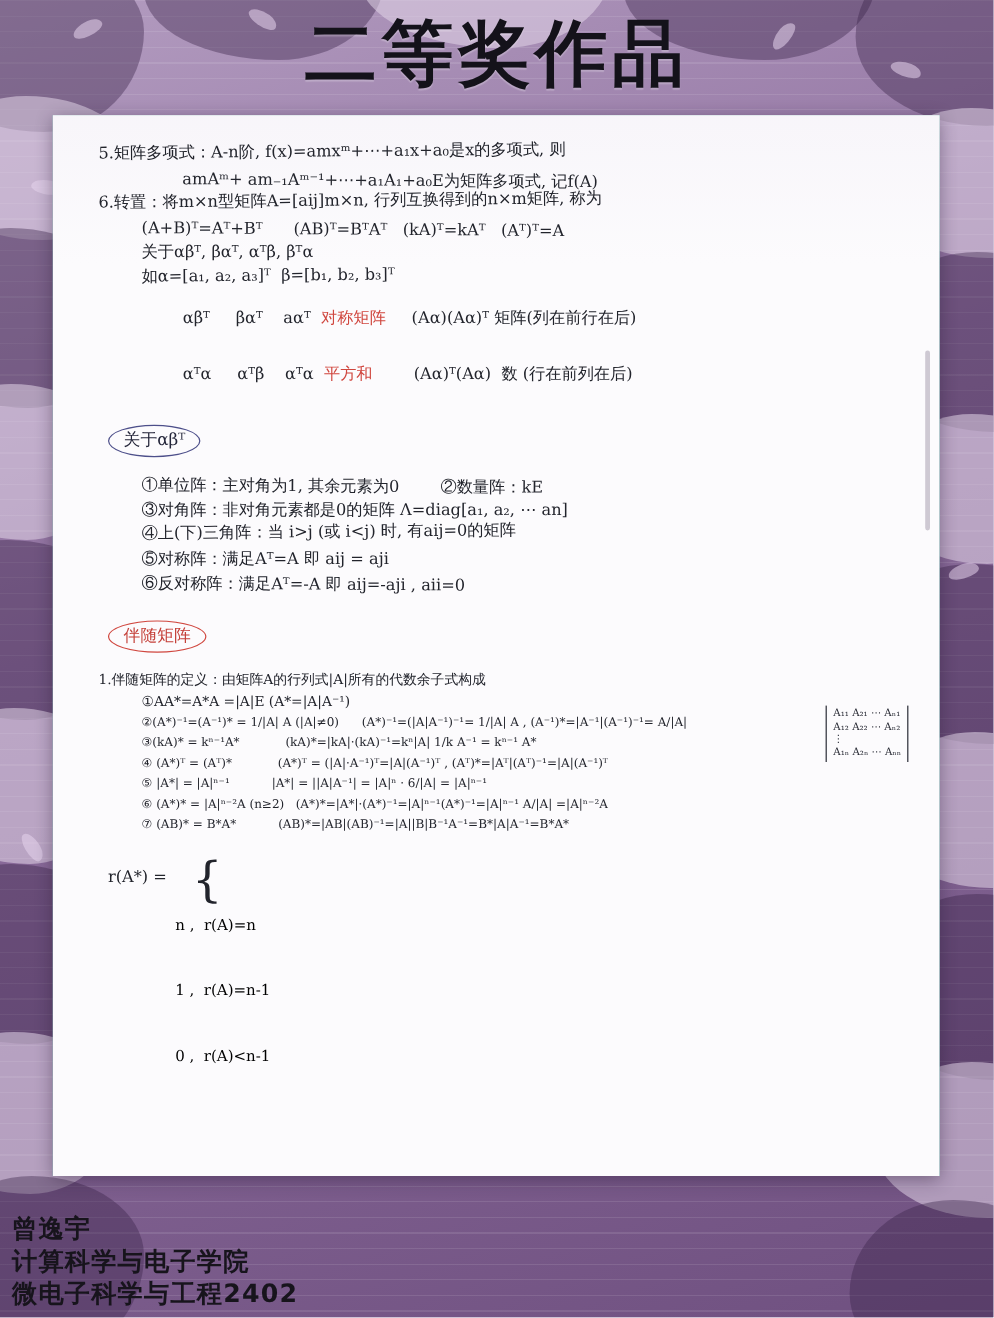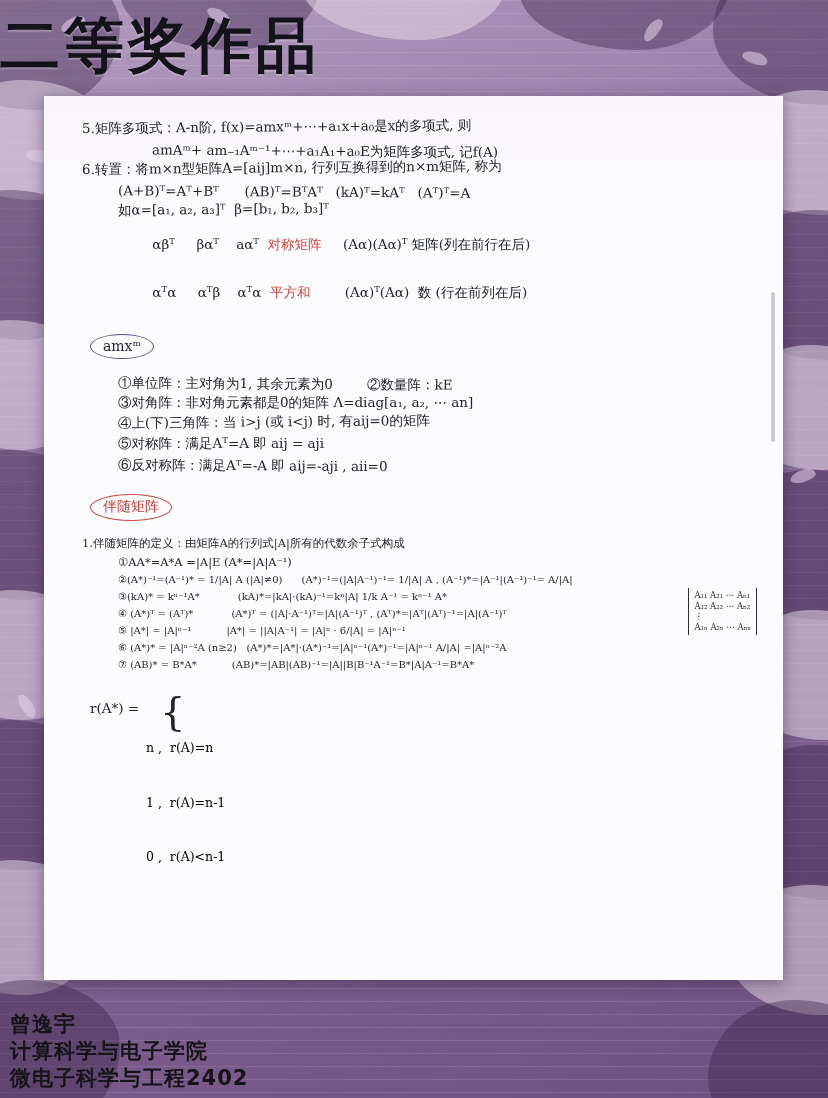--- a/index.html
+++ b/index.html
@@ -52,20 +52,21 @@
     background: rgba(230, 212, 236, 0.55);
     border-radius: 60% 40% 55% 45% / 60% 55% 45% 40%;
     transform: rotate(-25deg);
   }
   
   .title {
     position: absolute;
     top: 6px;
     left: 0;
     width: 828px;
+    text-align: center;
     font-family: "DejaVu Sans", sans-serif;
     font-size: 60px;
     font-weight: bold;
     color: #14121a;
     letter-spacing: 4px;
     line-height: 78px;
     text-shadow: 0 2px 1px rgba(255,255,255,0.25);
   }
   
   .paper {
@@ -216,32 +217,33 @@
 
   <div class="title">二等奖作品</div>
 
   <div class="paper">
     <div class="paper-inner">
 
       <div class="hw line tilt1">5.矩阵多项式：A-n阶, f(x)=amxᵐ+⋯+a₁x+a₀是x的多项式, 则</div>
       <div class="hw line indent2 tilt2">amAᵐ+ am₋₁Aᵐ⁻¹+⋯+a₁A₁+a₀E为矩阵多项式, 记f(A)</div>
       <div class="hw line tilt1">6.转置：将m×n型矩阵A=[aij]m×n, 行列互换得到的n×m矩阵, 称为</div>
       <div class="hw line indent1 tilt2">(A+B)ᵀ=Aᵀ+Bᵀ      (AB)ᵀ=BᵀAᵀ   (kA)ᵀ=kAᵀ   (Aᵀ)ᵀ=A</div>
+      <div class="hw line indent1">关于αβᵀ, βαᵀ, αᵀβ, βᵀα</div>
       <div class="hw line indent1 tilt1">如α=[a₁, a₂, a₃]ᵀ  β=[b₁, b₂, b₃]ᵀ</div>
       <div class="hw line indent1">
         <span>αβᵀ&nbsp;&nbsp;&nbsp;&nbsp; βαᵀ&nbsp;&nbsp;&nbsp; aαᵀ&nbsp;&nbsp;</span><span class="ink-red">对称矩阵</span><span>&nbsp;&nbsp;&nbsp;&nbsp;&nbsp;(Aα)(Aα)ᵀ 矩阵(列在前行在后)</span>
       </div>
       <div class="hw line indent1">
         <span>αᵀα&nbsp;&nbsp;&nbsp;&nbsp; αᵀβ&nbsp;&nbsp;&nbsp; αᵀα&nbsp;&nbsp;</span><span class="ink-red">平方和</span><span>&nbsp;&nbsp;&nbsp;&nbsp;&nbsp;&nbsp;&nbsp;&nbsp;(Aα)ᵀ(Aα)&nbsp; 数 (行在前列在后)</span>
       </div>
 
       <div style="height:14px;"></div>
 
       <div class="line" style="padding-left:8px;">
-        <span class="ellipse-label">amxᵐ</span>
+        <span class="ellipse-label">关于αβᵀ</span>
       </div>
 
       <div style="height:10px;"></div>
 
       <div class="hw line indent1 tilt2">①单位阵：主对角为1, 其余元素为0        ②数量阵：kE</div>
       <div class="hw line indent1">③对角阵：非对角元素都是0的矩阵 Λ=diag[a₁, a₂, ⋯ an]</div>
       <div class="hw line indent1 tilt1">④上(下)三角阵：当 i&gt;j (或 i&lt;j) 时, 有aij=0的矩阵</div>
       <div class="hw line indent1">⑤对称阵：满足Aᵀ=A 即 aij = aji</div>
       <div class="hw line indent1 tilt2">⑥反对称阵：满足Aᵀ=-A 即 aij=-aji , aii=0</div>
 

